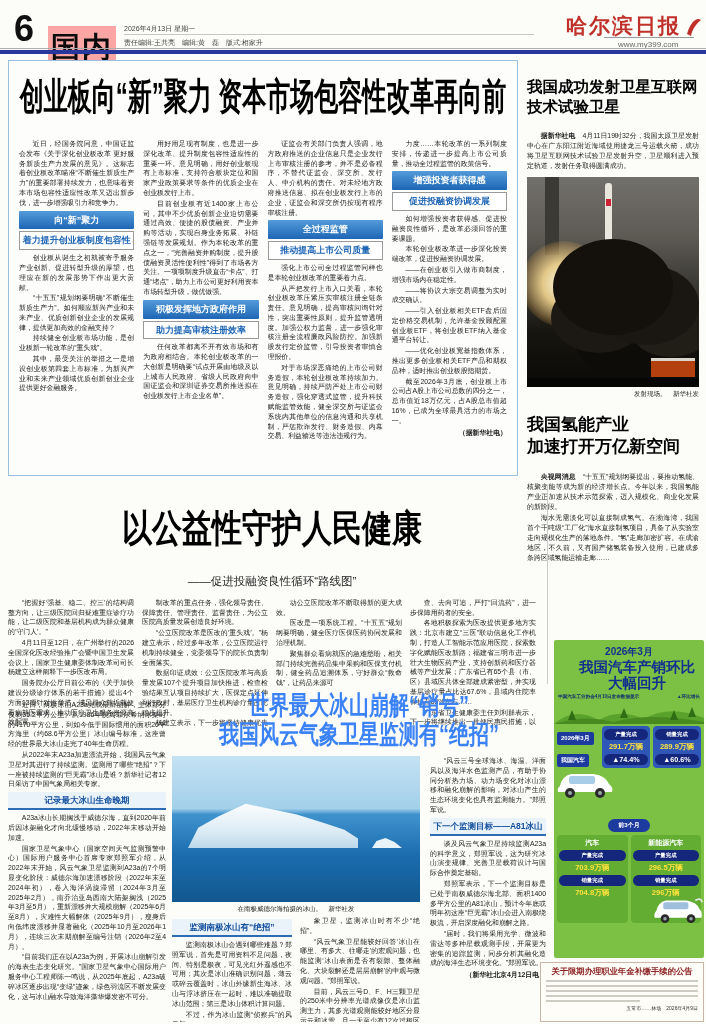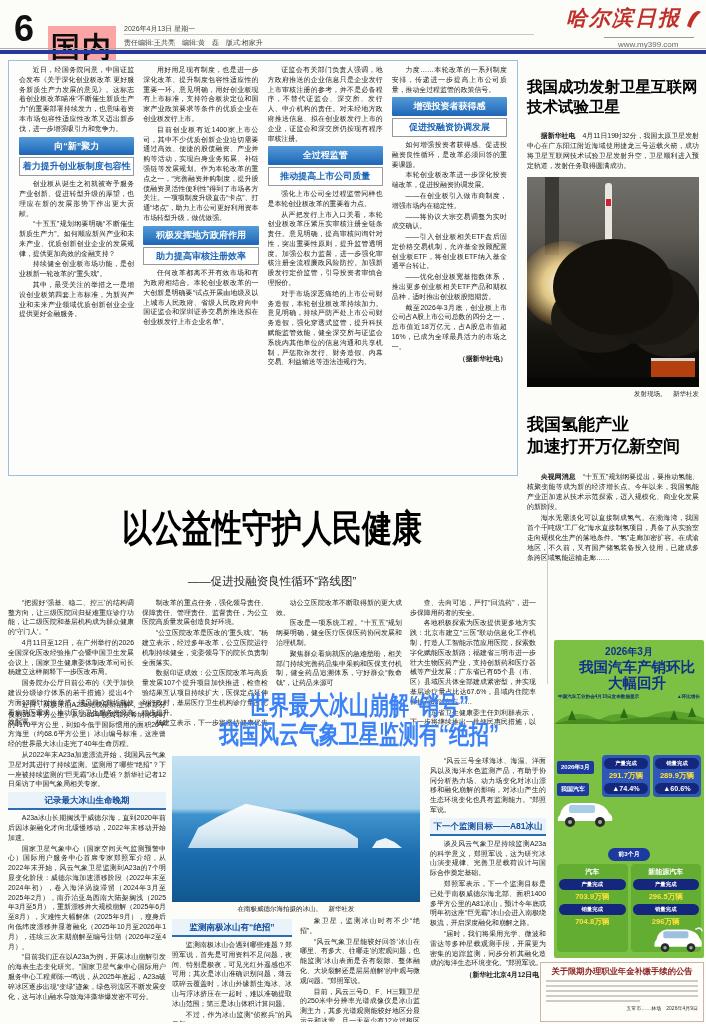--- a/index.html
+++ b/index.html
@@ -6,21 +6,21 @@
   #page{position:relative;width:706px;height:1024px;margin:0 auto;background:#fcfcf9;
         font-family:"Liberation Sans","DejaVu Sans",sans-serif;color:#1a1a1a;overflow:hidden;}
   .abs{position:absolute;}
   
   .pagenum{left:14px;top:8px;font-size:36px;font-weight:bold;color:#111;}
   .sec-label{left:48px;top:6px;width:68px;height:44px;background:#fca5a5;display:flex;align-items:center;justify-content:center;
              font-size:29px;font-weight:bold;letter-spacing:2px;color:#0c0c0c;margin-top:20px;}
   .hd-date{left:124px;top:24px;font-size:7px;color:#444;}
   .hd-line{left:124px;top:34px;width:410px;height:1px;background:#c7c7c7;}
   .hd-editors{left:124px;top:38px;font-size:7px;color:#444;}
-  .masthead{left:566px;top:4px;font-size:21px;font-weight:bold;font-style:italic;color:#c0302a;
+  .masthead{left:566px;top:12px;font-size:21px;font-weight:bold;color:#c0302a;
             font-family:"Liberation Serif","DejaVu Serif",serif;letter-spacing:2px;display:flex;align-items:center;gap:2px;}
   .hd-url-line{left:604px;top:37px;width:90px;height:1px;background:#9a9a9a;}
   .hd-url{left:618px;top:40px;font-size:8px;color:#666;}
   .rule-thin{left:0;top:48px;width:706px;height:1px;background:#adadad;}
   .rule-blue{left:0;top:50px;width:706px;height:4px;background:#27379e;}
   
   .col{font-size:6.9px;line-height:1.42;text-align:justify;overflow:hidden;}
   .para{margin:0 0 1px 0;text-indent:2em;}
   .signoff{margin:2px 0 0 0;text-align:right;font-weight:bold;text-indent:0;}
   .secbox-top{background:linear-gradient(180deg,#539bd9,#1e66b5);color:#fff;font-weight:bold;font-size:9px;
@@ -75,21 +75,21 @@
   .ice-mid .col{flex:1;height:106px;}
   .ice-right{left:430px;top:756px;width:116px;height:266px;}
   .vdiv{left:547px;top:486px;width:1px;height:198px;background:#ccc;}
   
   .ig{left:554px;top:640px;width:150px;height:318px;background:#7cc044;overflow:hidden;border-radius:2px;}
   .ig-date{text-align:center;font-size:10px;font-weight:bold;color:#14308f;padding-top:5px;}
   .ig-title{text-align:center;font-size:14.5px;font-weight:bold;color:#14308f;line-height:1.12;padding-left:16px;}
   .ig-src{display:flex;justify-content:space-between;align-items:center;font-size:4.6px;color:#123070;padding:3px 4px 1px 4px;font-weight:bold;}
   .ig-hills{display:block;width:150px;height:24px;}
   .tag{background:#1d3a9e;color:#fff;font-size:6px;font-weight:bold;padding:2px 4px;border-radius:2px;display:inline-block;}
-  .ig-march{position:relative;height:84px;padding:0 3px;margin-top:29px;}
+  .ig-march{position:relative;height:84px;padding:0 3px;}
   .ig-march-tags{position:absolute;left:3px;top:2px;width:44px;}
   .ig-march-tags .tag{margin-bottom:3px;}
   .cards{position:absolute;left:48px;top:2px;right:3px;display:flex;gap:3px;}
   .card{flex:1;background:#2e57b8;border-radius:4px;padding:3px 2px;text-align:center;}
   .pill{background:#15277d;border-radius:6px;color:#fff;font-size:5.4px;font-weight:bold;padding:2px 0;}
   .val{color:#ffe23c;font-size:7.6px;font-weight:bold;margin-top:2px;white-space:nowrap;}
   .chg{color:#fff;font-size:7.2px;font-weight:bold;background:#15277d;border-radius:6px;margin-top:2px;padding:1px 0;}
   .car{position:absolute;}
   .ig-nev{display:flex;gap:3px;padding:0 3px;align-items:flex-start;margin-top:2px;}
   .ig-nev-tags{width:44px;}
@@ -126,20 +126,23 @@
     <svg width="20" height="22" viewBox="0 0 20 22" aria-hidden="true">
       <path d="M4 19 C8 6, 14 2, 18 5 C13 9, 9 15, 8 21 Z" fill="#c0302a"></path>
     </svg>
   </div>
   <div class="abs hd-url-line"></div>
   <div class="abs hd-url">www.my399.com</div>
   <div class="abs rule-thin"></div>
   <div class="abs rule-blue"></div>
 
   <section class="abs top-art">
+    <h1 class="top-headline">
+      <span class="stretch">创业板向“新”聚力  资本市场包容性改革再向前</span>
+    </h1>
     <div class="cols">
       <div class="col">
           <p class="para">近日，经国务院同意，中国证监会发布《关于深化创业板改革 更好服务新质生产力发展的意见》。这标志着创业板改革瞄准“不断催生新质生产力”的重要部署持续发力，也意味着资本市场包容性适应性改革又迈出新步伐，进一步增强吸引力和竞争力。</p>
           <div>
             <div class="secbox-top">向“新”聚力</div>
             <div class="secbox-bot">着力提升创业板制度包容性</div>
           </div>
           <p class="para">创业板从诞生之初就被寄予服务产业创新、促进转型升级的厚望，也理应在新的发展形势下作出更大贡献。</p>
           <p class="para">“十五五”规划纲要明确“不断催生新质生产力”。如何顺应新兴产业和未来产业、优质创新创业企业的发展规律，提供更加高效的金融支持？</p>
           <p class="para">持续健全创业板市场功能，是创业板新一轮改革的“重头戏”。</p>

